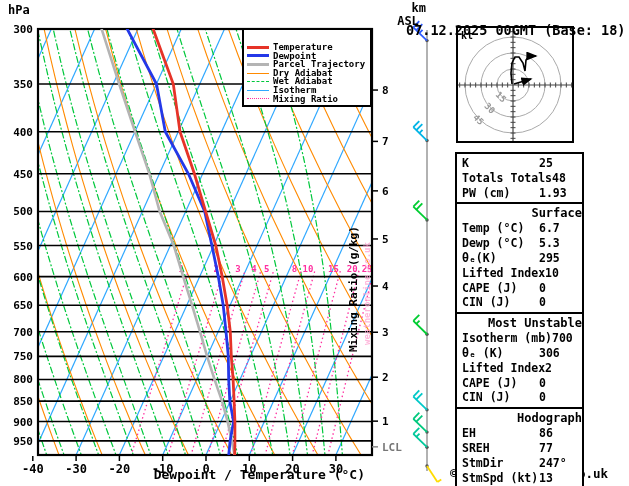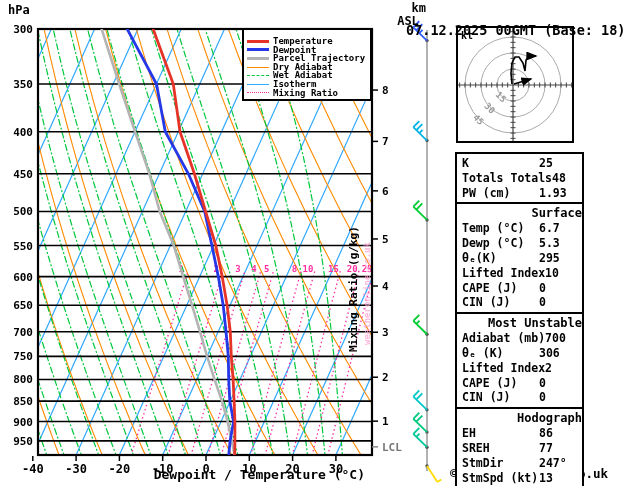--- a/index.html
+++ b/index.html
@@ -7,21 +7,21 @@
          font-family:"DejaVu Sans Mono",monospace;font-weight:bold;color:#000;}
   .stage svg text{font-family:"DejaVu Sans Mono",monospace;font-weight:bold;fill:#000;}
   .abs{position:absolute;}
   #chart-svg{position:absolute;left:0;top:0;}
   .unit-label{font-size:12px;line-height:12px;}
   .title{font-size:14px;letter-spacing:0.5px;white-space:nowrap;}
   .datetime{font-size:13.5px;white-space:nowrap;}
   .xaxis-title{font-size:13px;text-align:right;}
   .copyright{font-size:12.5px;white-space:nowrap;}
   .legend{left:242px;top:28px;width:130px;border:2px solid #000;background:#fff;
-          box-sizing:border-box;padding:7px 0 2px 0;z-index:5;}
+          box-sizing:border-box;padding:13px 0 2px 0;z-index:5;}
   .legend-row{display:flex;align-items:center;height:8.6px;line-height:8.6px;}
   .legend-swatch{width:22px;margin:0 4px 0 3px;flex:none;}
   .legend-label{font-size:9px;white-space:nowrap;}
   .panel{left:455px;top:152px;width:129px;z-index:5;}
   .sect{border:2px solid #000;background:#fff;box-sizing:border-box;margin-top:-2px;padding:2px 0;}
   .sect:first-child{margin-top:0;}
   .sect-h{text-align:right;font-size:12px;line-height:15px;}
   .row{display:flex;padding:0 5px;font-size:11.5px;line-height:14.8px;}
   .row .lab{flex:1;white-space:nowrap;}
   .row .val{width:38px;text-align:left;white-space:nowrap;}
@@ -380,21 +380,21 @@
           <span class="val">0</span>
         </div>
         <div class="row">
           <span class="lab">CIN (J)</span>
           <span class="val">0</span>
         </div>
       </div>
       <div class="sect">
         <div class="sect-h">Most Unstable</div>
         <div class="row">
-          <span class="lab">Adiabat (mb)</span>
+          <span class="lab">Isotherm (mb)</span>
           <span class="val">700</span>
         </div>
         <div class="row">
           <span class="lab">θₑ (K)</span>
           <span class="val">306</span>
         </div>
         <div class="row">
           <span class="lab">Lifted Index</span>
           <span class="val">2</span>
         </div>

